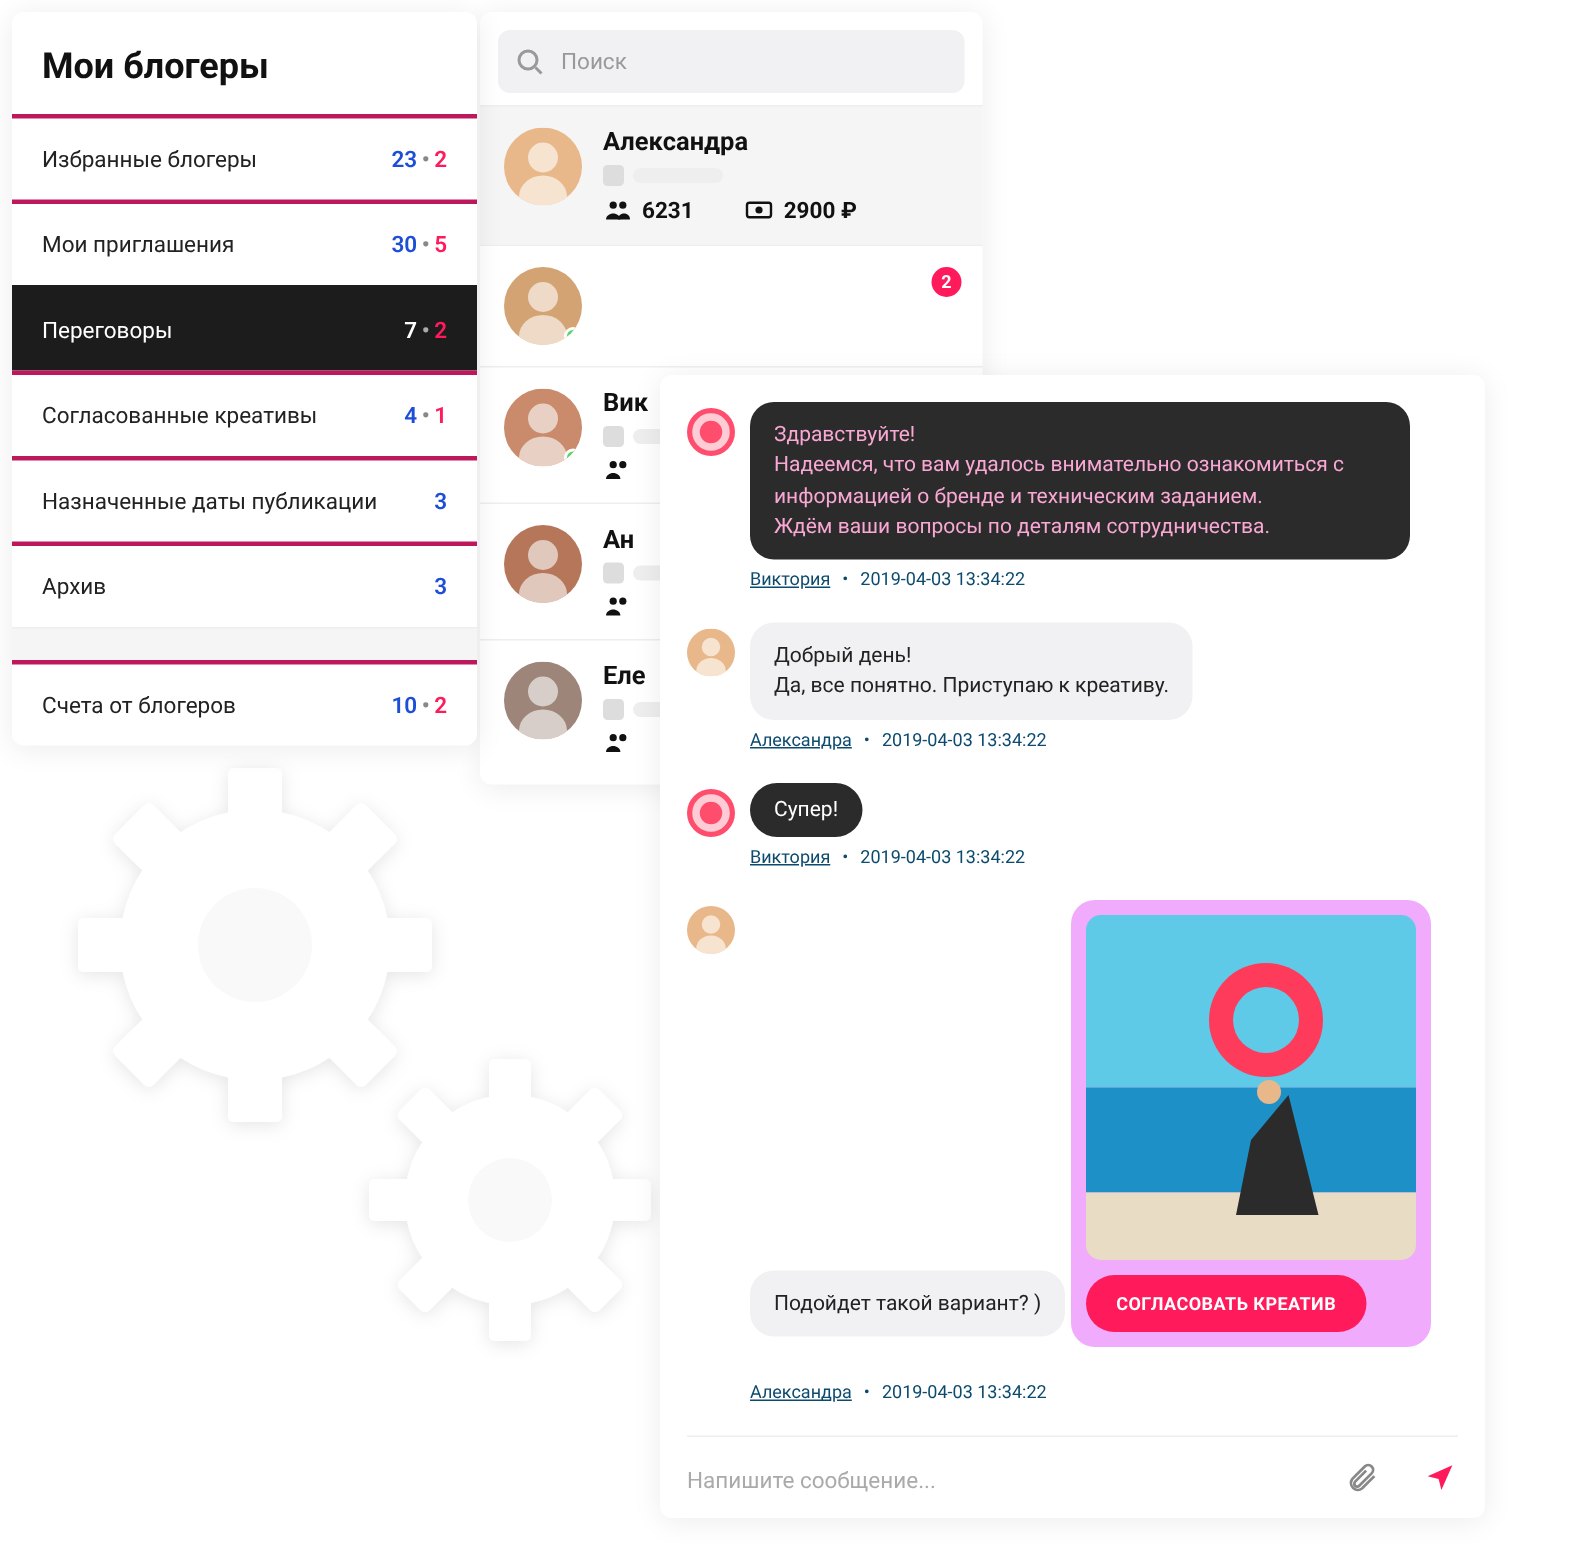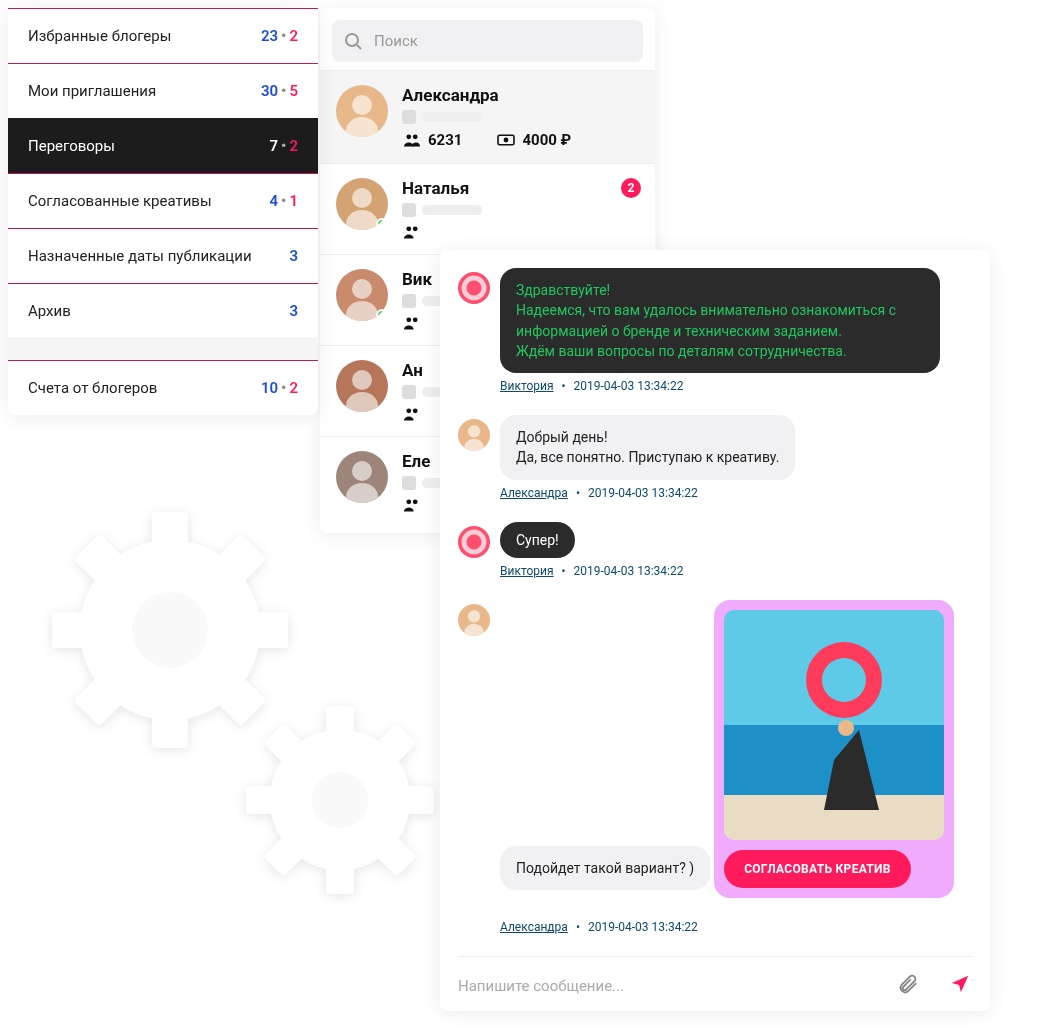--- a/index.html
+++ b/index.html
@@ -1,21 +1,21 @@
 <!DOCTYPE html>
 <html><head>
 <meta charset="utf-8">
 <style>
 *{box-sizing:border-box;margin:0;padding:0;font-family:-apple-system,BlinkMacSystemFont,'Segoe UI',Roboto,Helvetica,Arial,sans-serif}
 body{width:1048px;height:1032px;background:#fff;position:relative;overflow:hidden}
 .gears{position:absolute;left:40px;top:500px;z-index:0}
 .panel{background:#fff;border-radius:8px;box-shadow:0 2px 20px rgba(0,0,0,.08);position:absolute}
 .sidebar{left:8px;top:8px;width:310px;z-index:2}
 .sidebar h1{font-size:24px;font-weight:700;padding:22px 20px 18px;color:#111}
-.side-item{display:flex;align-items:center;justify-content:space-between;padding:18px 20px;border-top:1px solid #be185d;cursor:pointer;font-size:15px;color:#222}
+.side-item{display:flex;align-items:center;justify-content:space-between;padding:18px 20px;border-top:3px solid #be185d;cursor:pointer;font-size:15px;color:#222}
 .side-item.active{background:#1c1c1c;color:#fff;border-top-color:#1c1c1c}
 .side-item .counts{font-size:15px;font-weight:600}
 .side-item .c1{color:#1d4ed8}
 .side-item.active .c1{color:#fff}
 .side-item .dot{color:#888;margin:0 3px}
 .side-item.active .dot{color:#aaa}
 .side-item .c2{color:#ff1a5c}
 .side-spacer{height:22px;background:#f5f5f5;border-top:1px solid #eee}
 .bloglist{left:320px;top:8px;width:335px;z-index:1;padding-bottom:6px}
 .search{margin:12px 12px 8px;position:relative}
@@ -32,21 +32,21 @@
 .sub-bar{width:60px;height:10px;border-radius:5px;background:#eee}
 .blog-stats{display:flex;gap:34px;align-items:center}
 .stat{display:flex;align-items:center;gap:6px;font-size:15px;font-weight:700;color:#111}
 .stat svg{width:20px;height:16px;fill:#111}
 .badge{position:absolute;right:14px;top:14px;min-width:20px;height:20px;border-radius:10px;background:#ff1a5c;color:#fff;font-size:12px;font-weight:700;display:flex;align-items:center;justify-content:center;padding:0 6px}
 .chat{left:440px;top:250px;width:550px;z-index:3;padding:18px 18px 12px}
 .msg{display:flex;gap:10px;margin-bottom:8px}
 .msg-av{width:32px;height:32px;border-radius:50%;flex-shrink:0;margin-top:4px;overflow:hidden}
 .msg-body{flex:1}
 .bubble{padding:12px 16px;border-radius:16px;font-size:14px;line-height:1.45;max-width:440px;display:inline-block}
-.bubble.dark{background:#2b2b2b;color:#22c55e}
+.bubble.dark{background:#2b2b2b;color:#f9a8d4}
 .bubble.dark2{background:#2b2b2b;color:#fff;border-radius:18px;padding:8px 16px}
 .bubble.light{background:#f1f1f3;color:#222}
 .meta{font-size:12px;color:#0c4a6e;margin:6px 0 14px 0}
 .meta .author{text-decoration:underline}
 .meta .sep{margin:0 8px}
 .creative{background:#f0abfc;border-radius:16px;padding:10px;display:inline-block}
 .creative-img{width:220px;height:230px;border-radius:10px;overflow:hidden;margin-bottom:10px;position:relative}
 .approve{background:#ff1a5c;color:#fff;border:none;border-radius:22px;padding:12px 20px;font-size:12px;font-weight:700;letter-spacing:.3px;cursor:pointer}
 .composer{border-top:1px solid #eee;margin-top:7px;padding-top:16px;display:flex;align-items:center;gap:29px}
 .composer input{flex:1;border:none;font-size:15px;color:#333;outline:none}
@@ -92,20 +92,21 @@
           <use href="#teeth2" transform="rotate(225)"></use>
           <use href="#teeth2" transform="rotate(270)"></use>
           <use href="#teeth2" transform="rotate(315)"></use>
 <circle r="28" fill="#f9f9f9"></circle>
         </g>
 </g>
 </svg>
 </div>
 
 <div class="panel sidebar">
+<h1>Мои блогеры</h1>
 <div id="side-items">
       <div class="side-item">
         <span>Избранные блогеры</span>
         <span class="counts"><span class="c1">23</span><span class="dot">•</span><span class="c2">2</span></span>
       </div>
       <div class="side-item">
         <span>Мои приглашения</span>
         <span class="counts"><span class="c1">30</span><span class="dot">•</span><span class="c2">5</span></span>
       </div>
       <div class="side-item active">
@@ -161,47 +162,31 @@
                 <path d="M2 18c0-3 3-5 6-5s6 2 6 5"></path>
                 <path d="M12 18c0-3 2-5 5-5s5 2 5 5"></path>
               </svg>
               <span>6231</span>
             </div>
             <div class="stat">
               <svg viewBox="0 0 24 20">
                 <rect x="2" y="4" width="20" height="12" rx="2" fill="none" stroke="#111" stroke-width="2"></rect>
                 <circle cx="12" cy="10" r="3"></circle>
               </svg>
-              <span>4000 ₽</span>
+              <span>2900 ₽</span>
             </div>
           </div>
         </div>
   </div>
       <div class="blog-row">
         <div class="avatar"><svg viewBox="0 0 52 52">
             <rect width="52" height="52" fill="#d4a373"></rect>
             <circle cx="26" cy="20" r="10" fill="#fff" opacity=".6"></circle>
             <ellipse cx="26" cy="46" rx="16" ry="14" fill="#fff" opacity=".6"></ellipse>
           </svg><span class="av-dot"></span></div>
-  <div style="flex:1">
-          <div class="blog-name">Наталья</div>
-  <div class="blog-sub">
-            <span class="sub-pill"></span>
-            <span class="sub-bar"></span>
-          </div>
-  <div class="blog-stats">
-            <div class="stat">
-              <svg viewBox="0 0 24 20">
-                <circle cx="8" cy="6" r="3"></circle>
-                <circle cx="16" cy="6" r="3"></circle>
-                <path d="M2 18c0-3 3-5 6-5s6 2 6 5"></path>
-              </svg>
-            </div>
-          </div>
-        </div>
   <span class="badge">2</span>
       </div>
       <div class="blog-row">
         <div class="avatar"><svg viewBox="0 0 52 52">
             <rect width="52" height="52" fill="#c98b6b"></rect>
             <circle cx="26" cy="20" r="10" fill="#fff" opacity=".6"></circle>
             <ellipse cx="26" cy="46" rx="16" ry="14" fill="#fff" opacity=".6"></ellipse>
           </svg><span class="av-dot"></span></div>
   <div style="flex:1">
           <div class="blog-name">Вик</div>

